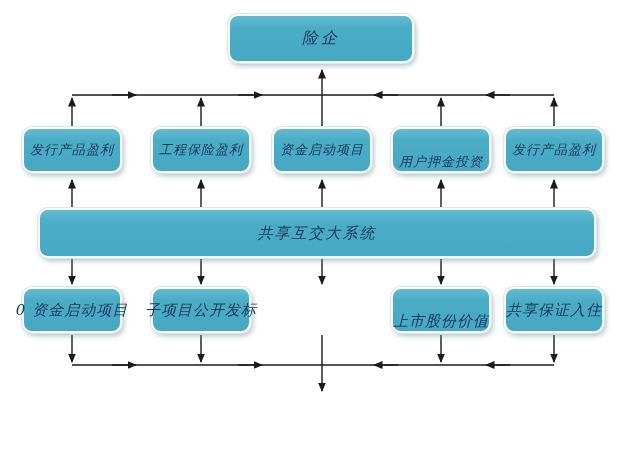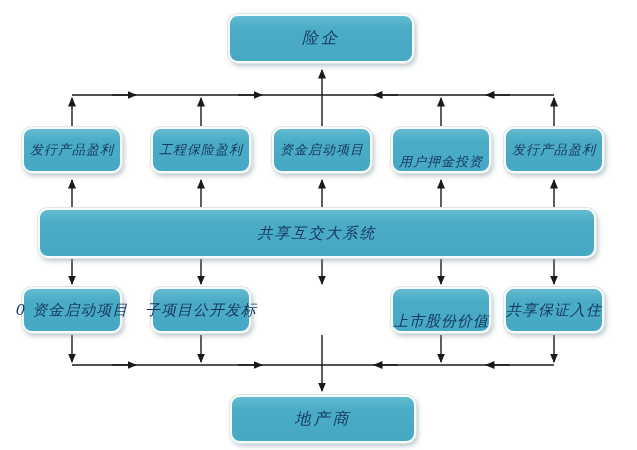--- a/index.html
+++ b/index.html
@@ -124,17 +124,14 @@
   <div class="node node-sm2 c2">
     <span>子项目公开发标</span>
   </div>
   <div class="node node-sm2 c4">
     <span>上市股份价值</span>
   </div>
   <div class="node node-sm2 c5">
     <span>共享保证入住</span>
   </div>
 
-  <div class="node node-bottom">
-    <span>地产商</span>
-  </div>
 
 </div>
 
 </body></html>

